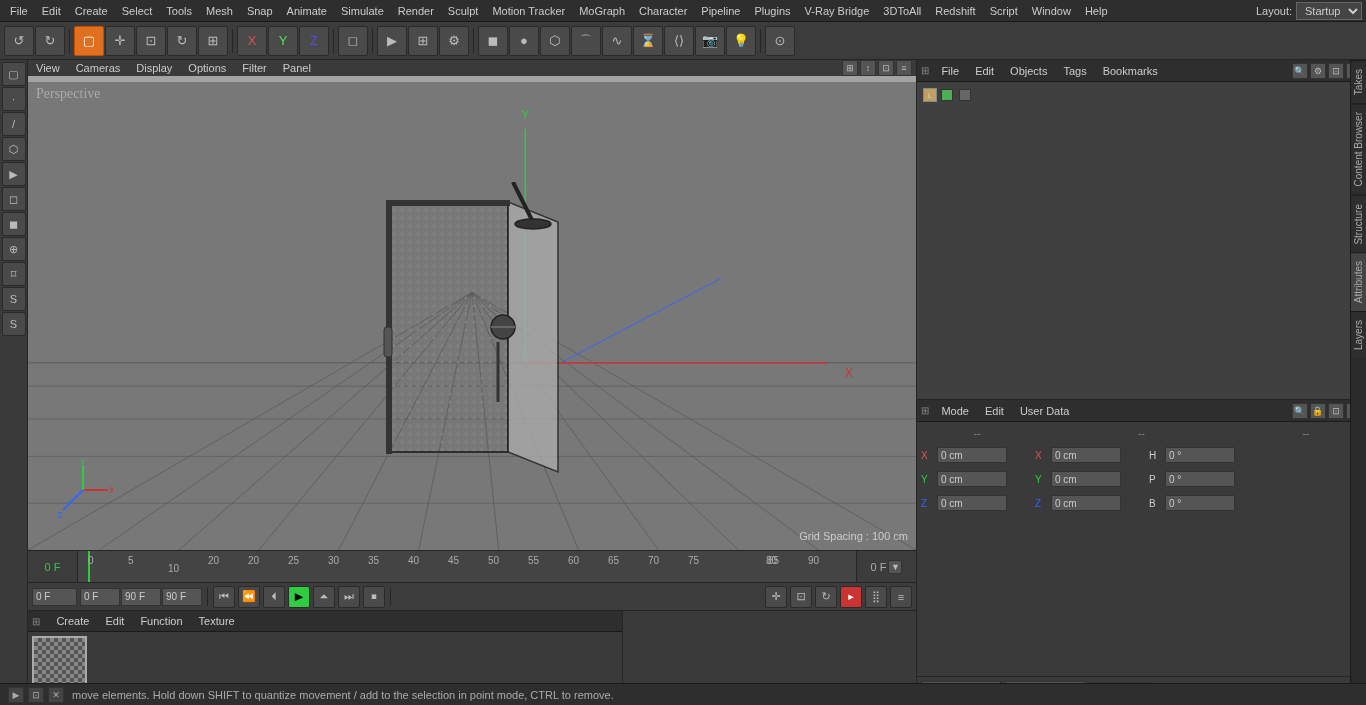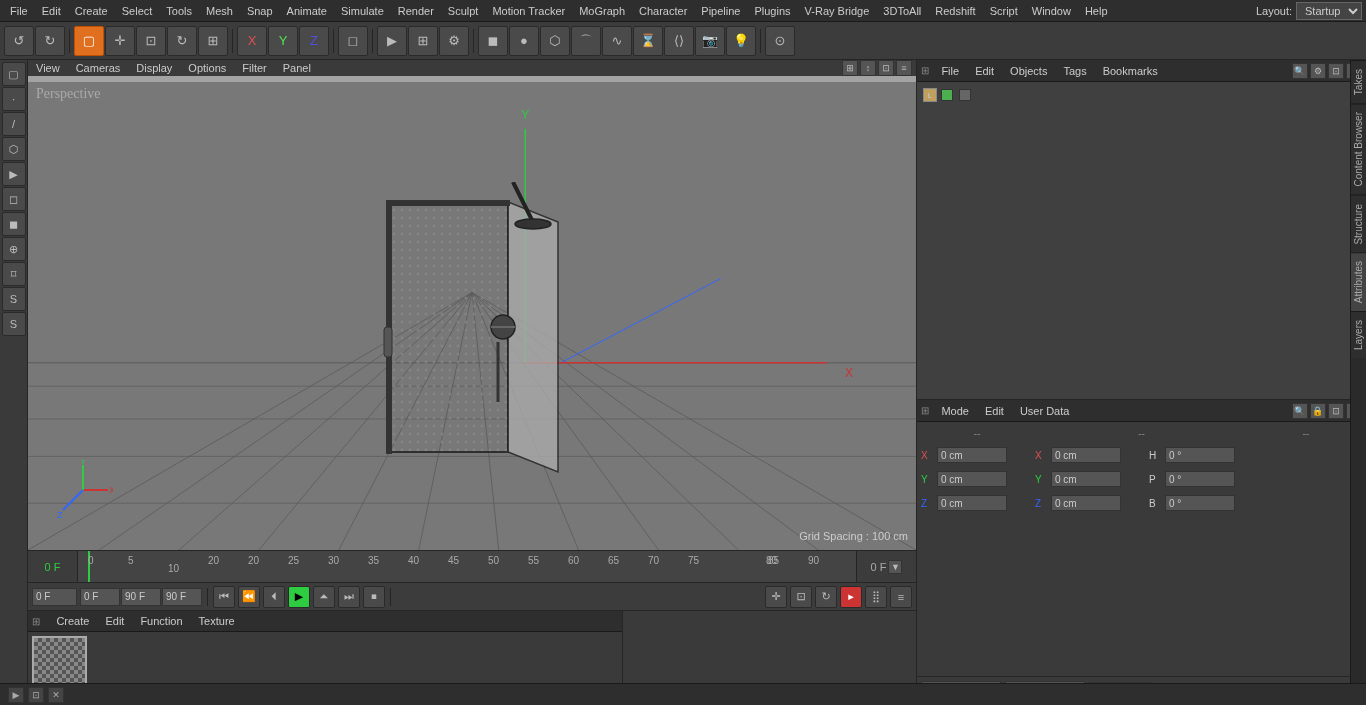--- a/index.html
+++ b/index.html
@@ -498,13 +498,14 @@
   </div>
 
 </div>
 
 <div id="status-bar">
   <div class="status-icons">
     <div class="status-icon">▶</div>
     <div class="status-icon">⊡</div>
     <div class="status-icon">✕</div>
   </div>
+  <span>move elements. Hold down SHIFT to quantize movement / add to the selection in point mode, CTRL to remove.</span>
 </div>
 
 </body></html>

